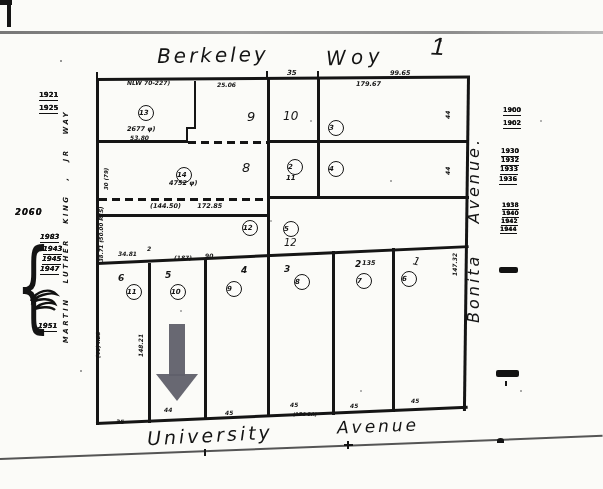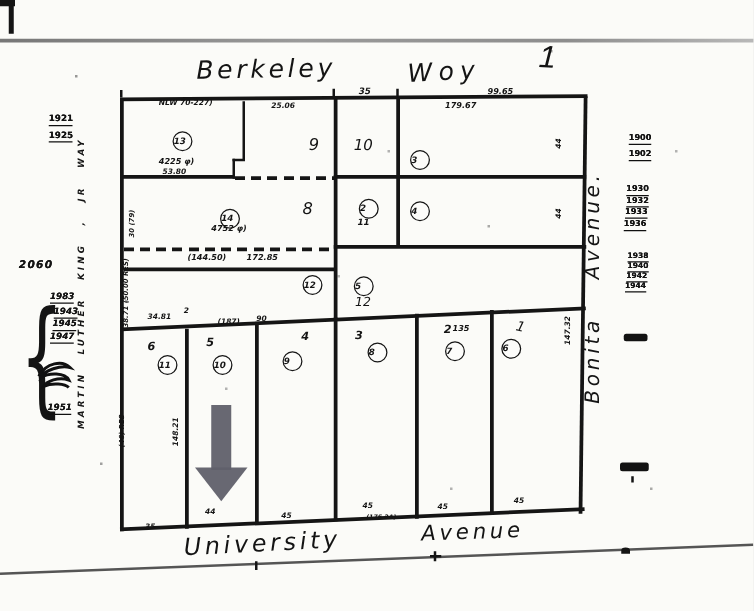--- a/index.html
+++ b/index.html
@@ -116,21 +116,21 @@
   <div class="t i" style="left:242px;top:161px;font-size:13px;">8</div>
   <div class="t i b" style="left:286px;top:175px;font-size:7px;">11</div>
   <div class="t i" style="left:284px;top:238px;font-size:10px;">12</div>
   <div class="t i b" style="left:118px;top:274px;font-size:9px;">6</div>
   <div class="t i b" style="left:165px;top:271px;font-size:9px;">5</div>
   <div class="t i b" style="left:241px;top:266px;font-size:9px;">4</div>
   <div class="t i b" style="left:284px;top:265px;font-size:9px;">3</div>
   <div class="t i b" style="left:355px;top:260px;font-size:9px;">2</div>
   <div class="t i" style="left:413px;top:256px;font-size:11px;transform:rotate(14deg);">1</div>
 
-  <div class="t i b" style="left:127px;top:126px;font-size:6.5px;">4225 φ)</div>
+  <div class="t i b" style="left:127px;top:126px;font-size:6.5px;">2677 φ)</div>
   <div class="t i b" style="left:169px;top:180px;font-size:6.5px;">4752 φ)</div>
 
   <div class="t i b" style="left:127px;top:80px;font-size:6px;">NLW 70-227)</div>
   <div class="t i b" style="left:217px;top:82px;font-size:6px;">25.06</div>
   <div class="t i b" style="left:287px;top:70px;font-size:7px;">35</div>
   <div class="t i b" style="left:390px;top:70px;font-size:6.5px;">99.65</div>
   <div class="t i b" style="left:356px;top:81px;font-size:6.5px;">179.67</div>
   <div class="t i b" style="left:130px;top:135px;font-size:6px;">53.80</div>
   <div class="t i b" style="left:150px;top:203px;font-size:6.5px;word-spacing:14px;">(144.50) 172.85</div>
   <div class="t i b" style="left:118px;top:251px;font-size:6px;">34.81</div>

